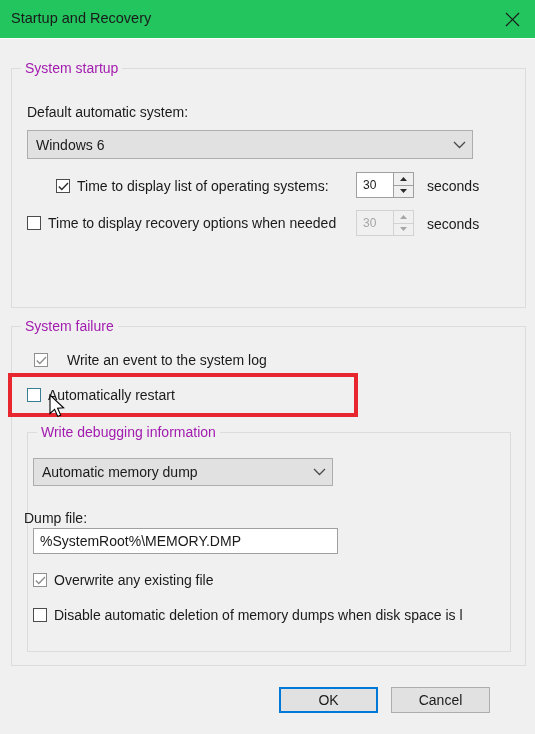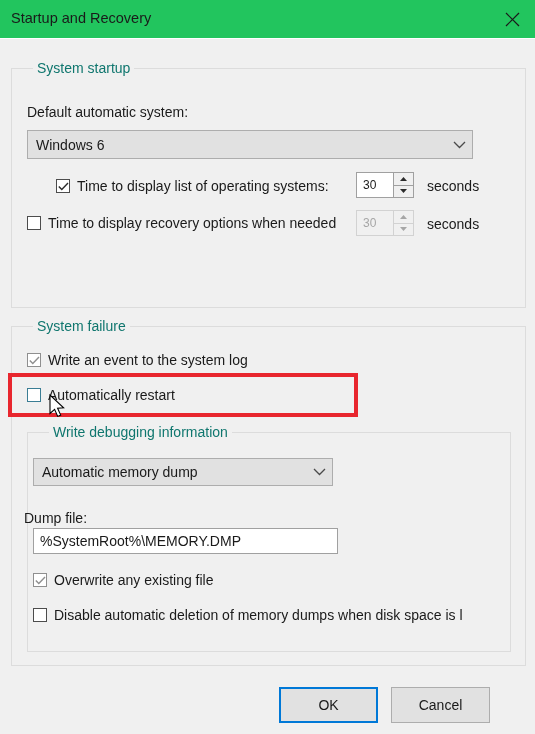--- a/index.html
+++ b/index.html
@@ -58,25 +58,25 @@
 
   
   .groupbox {
     position: absolute;
     border: 1px solid #dcdcdc;
     background: transparent;
   }
   .group-legend {
     position: absolute;
     top: -9px;
-    left: 21px;
+    left: 9px;
     background: #f0f0f0;
     padding: 0 4px;
     font-size: 14px;
-    color: #0f766e;
+    color: #a21caf;
     white-space: nowrap;
   }
 
   #group-system-startup { left: 11px; top: 68px; width: 513px; height: 238px; }
   #group-system-failure { left: 11px; top: 326px; width: 513px; height: 338px; }
   #group-write-debug   { left: 27px; top: 432px; width: 482px; height: 218px; }
 
   
   .label {
     position: absolute;
@@ -194,21 +194,21 @@
     align-items: center;
     justify-content: center;
   }
   .cbox.disabled { border-color: #8f8f8f; background: #ffffff; }
   .cbox.focused { border: 1px solid #3a7d94; }
   .cbox-label { font-size: 14px; color: #1a1a1a; }
 
   
   .btn {
     position: absolute;
-    height: 36px;
+    height: 26px;
     background: #e1e1e1;
     border: 1px solid #adadad;
     box-sizing: border-box;
     display: flex;
     align-items: center;
     justify-content: center;
     font-size: 14px;
     color: #1a1a1a;
     cursor: default;
   }
@@ -316,21 +316,21 @@
       </div>
     </div>
   </div>
 
   <div class="label clip-right" style="left:427px; top:216px; width:96px;">seconds</div>
 
   <div class="groupbox" id="group-system-failure">
     <div class="group-legend">System failure</div>
   </div>
 
-  <div class="checkrow" style="left:27px; top:352px;">
+  <div class="checkrow" style="left:34px; top:352px;gap:12px;">
     <span class="cbox disabled">
       <svg width="11" height="9" viewBox="0 0 11 9">
         <polyline points="0.8,4.5 3.8,7.6 10,1" fill="none" stroke="#8f8f8f" stroke-width="1.4"></polyline>
       </svg>
     </span>
     <span class="cbox-label">Write an event to the system log</span>
   </div>
 
   <div class="checkrow" style="left:27px; top:387px;">
     <span class="cbox focused"></span>

